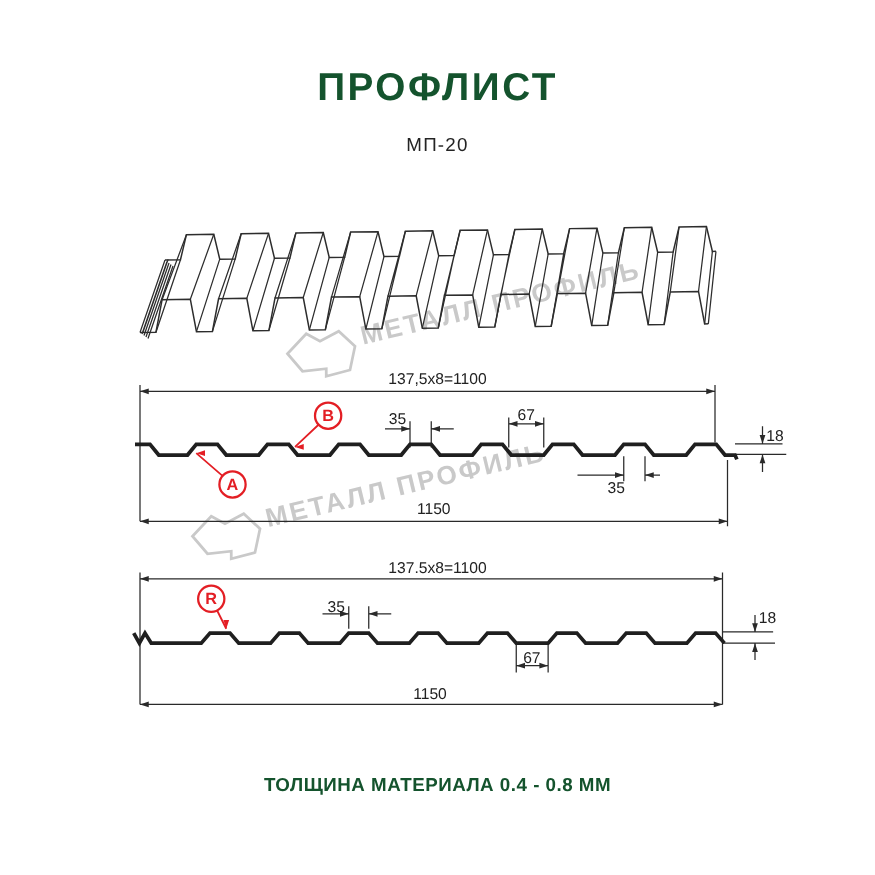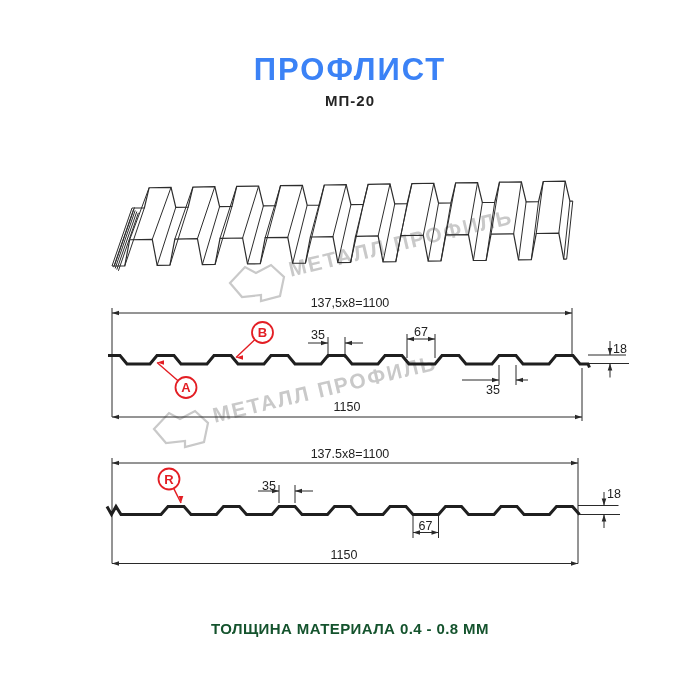--- a/index.html
+++ b/index.html
@@ -1,21 +1,21 @@
 <!DOCTYPE html>
 <html><head>
 <meta charset="utf-8">
 <style>
   html,body{margin:0;padding:0;background:#fff;}
   .page{position:relative;width:700px;height:700px;background:#fff;overflow:hidden;
         font-family:"Liberation Sans",sans-serif;}
   
   .hdr{position:absolute;left:0;top:52px;width:700px;text-align:center;z-index:4;}
-  .hdr h1{margin:0;font-size:31px;font-weight:800;letter-spacing:2px;color:#3b82f6;}
-  .hdr .sub{margin-top:4px;font-size:15px;font-weight:700;letter-spacing:1px;color:#242424;}
+  .hdr h1{margin:0;font-size:31px;font-weight:800;letter-spacing:2px;color:#14532d;}
+  .hdr .sub{margin-top:20px;font-size:15px;font-weight:400;letter-spacing:1px;color:#242424;}
   
   .wm{position:absolute;z-index:1;color:#c9c9c9;}
   .wm .wmtext{display:block;font-size:21px;font-weight:700;letter-spacing:2px;
               white-space:nowrap;transform:rotate(-13.5deg);transform-origin:0 50%;}
   #wm1-logo{position:absolute;left:228px;top:263px;z-index:1;}
   #wm1-text{left:289px;top:258px;}
   #wm2-logo{position:absolute;left:152px;top:409px;z-index:1;}
   #wm2-text{left:213px;top:404px;}
   
   svg.layer{position:absolute;left:0;top:0;z-index:2;}

